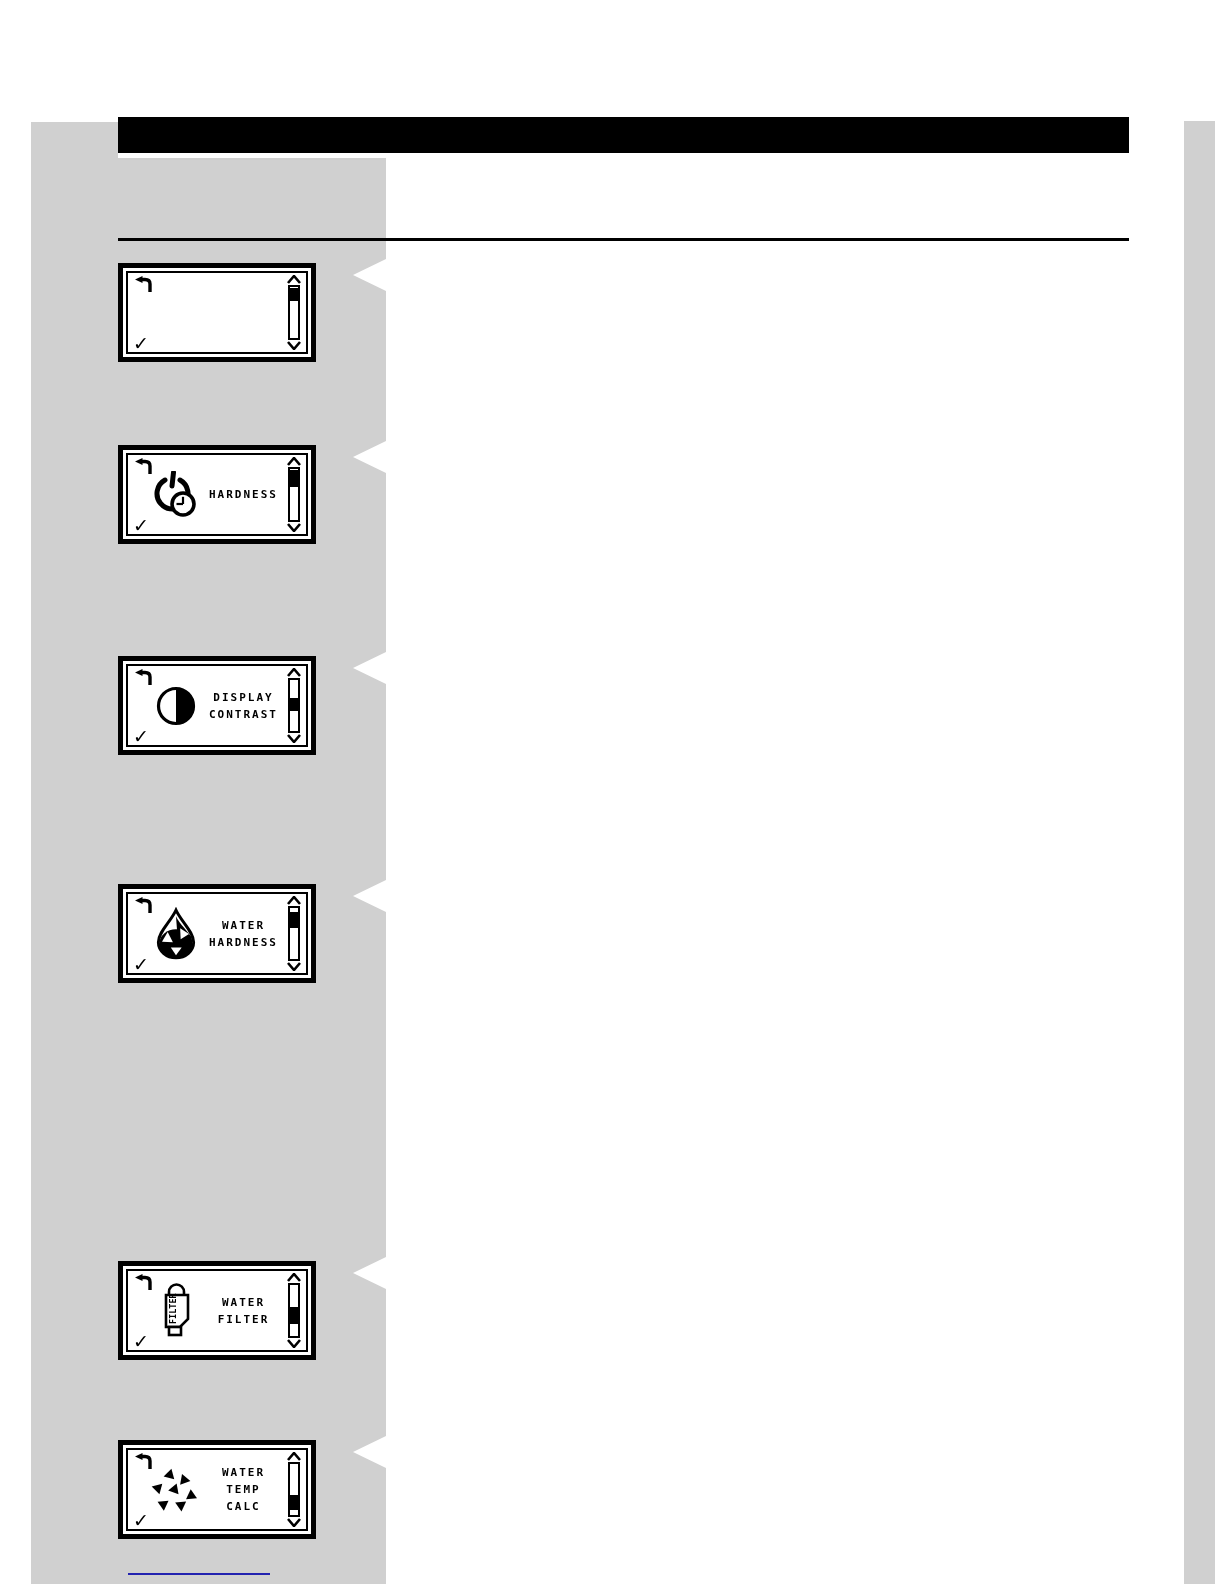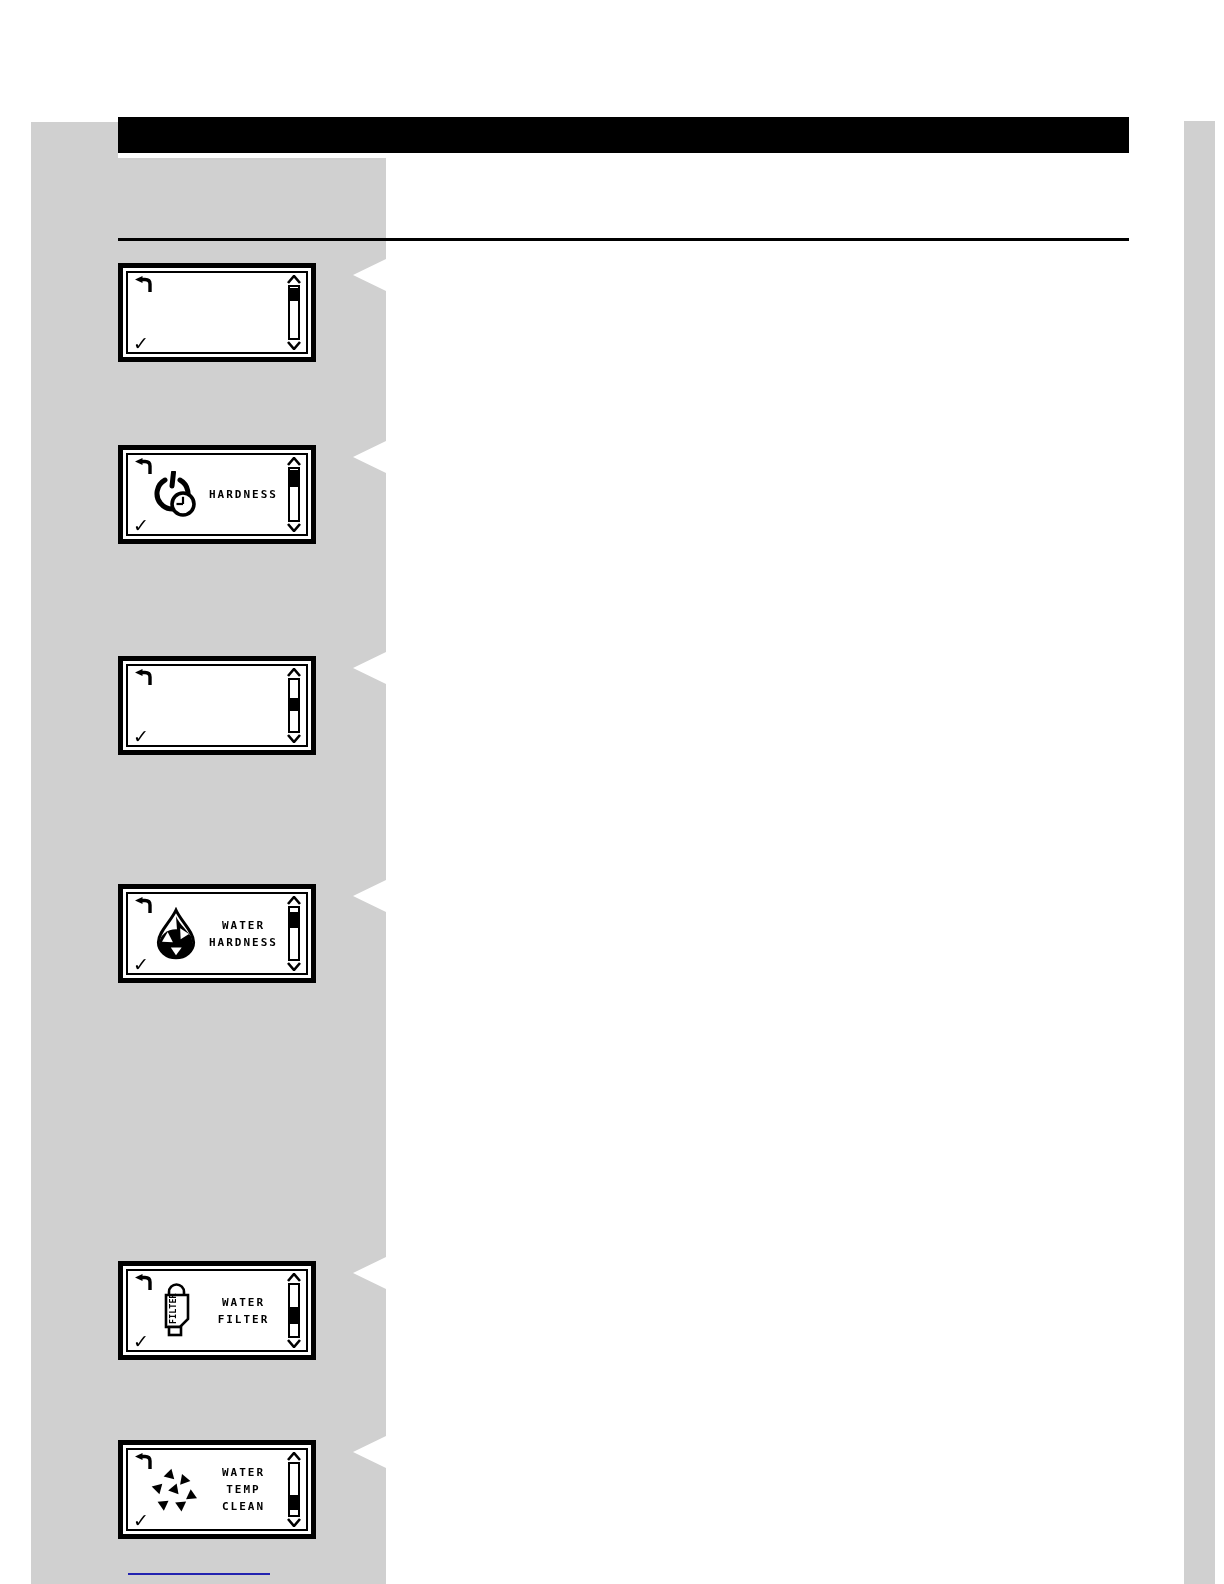--- a/index.html
+++ b/index.html
@@ -119,20 +119,33 @@
   <div class="wedge"></div>
   <div class="frame">
       <div class="lcd">
     <span class="back">
       <svg width="20" height="17" viewBox="0 0 20 17">
             <path d="M17 16 V8 Q17 3.5 12 3.5 H8" fill="none" stroke="#000" stroke-width="3.4"></path>
             <path d="M9.5 0 L2 3.5 L9.5 7 Z" fill="#000"></path>
           </svg>
     </span>
     <span class="check">✓</span>
+    <div class="lcd-main">
+      <div class="icon-box">
+        <svg width="42" height="42" viewBox="0 0 42 42">
+          <circle cx="21" cy="21" r="17.5" fill="#fff" stroke="#000" stroke-width="3.2"></circle>
+          <path d="M21 3.5 A17.5 17.5 0 0 1 21 38.5 Z" fill="#000"></path>
+        </svg>
+      </div>
+      <div class="label-box">
+        <span>DISPLAY</span>
+        <span>CONTRAST</span>
+
+      </div>
+    </div>
     <div class="sbar">
       <span class="chev"><svg width="14" height="9" viewBox="0 0 14 9">
               <path d="M1 8 L7 1 L13 8" fill="none" stroke="#000" stroke-width="2.6"></path>
             </svg></span>
       <div class="track">
             <div class="thumb" style="top: 35%; height: 26%;"></div>
           </div>
       <span class="chev"><svg width="14" height="9" viewBox="0 0 14 9">
               <path d="M1 1 L7 8 L13 1" fill="none" stroke="#000" stroke-width="2.6"></path>
             </svg></span>
@@ -244,21 +257,21 @@
           <path d="M0,-5.5 L5.5,4 L-5.5,4 Z" fill="#000" transform="translate(9,23) rotate(-75)"></path>
           <path d="M0,-5.5 L5.5,4 L-5.5,4 Z" fill="#000" transform="translate(27,25) rotate(140)"></path>
           <path d="M0,-5.5 L5.5,4 L-5.5,4 Z" fill="#000" transform="translate(16,39) rotate(55)"></path>
           <path d="M0,-5.5 L5.5,4 L-5.5,4 Z" fill="#000" transform="translate(33,41) rotate(175)"></path>
           <path d="M0,-5.5 L5.5,4 L-5.5,4 Z" fill="#000" transform="translate(44,31) rotate(115)"></path>
         </svg>
       </div>
       <div class="label-box">
         <span>WATER</span>
         <span>TEMP</span>
-        <span>CLEAN</span>
+        <span>CALC</span>
       </div>
     </div>
     <div class="sbar">
       <span class="chev"><svg width="14" height="9" viewBox="0 0 14 9">
               <path d="M1 8 L7 1 L13 8" fill="none" stroke="#000" stroke-width="2.6"></path>
             </svg></span>
       <div class="track">
             <div class="thumb" style="top: 60%; height: 30%;"></div>
           </div>
       <span class="chev"><svg width="14" height="9" viewBox="0 0 14 9">

